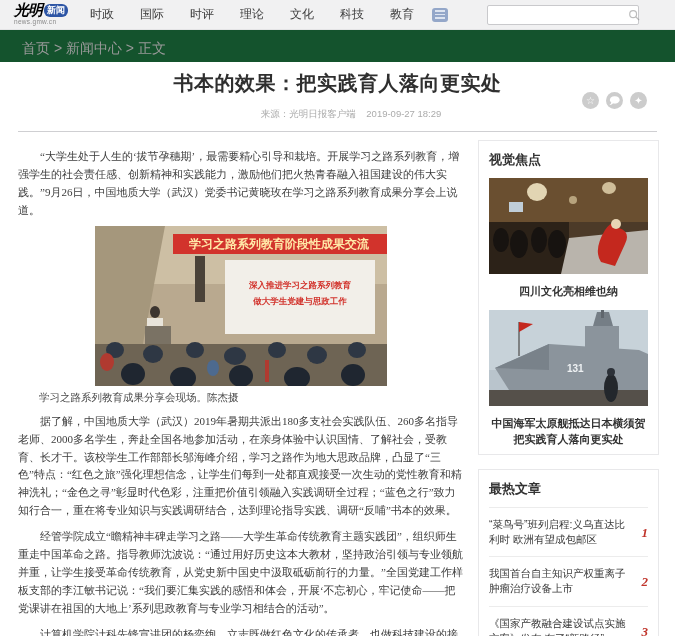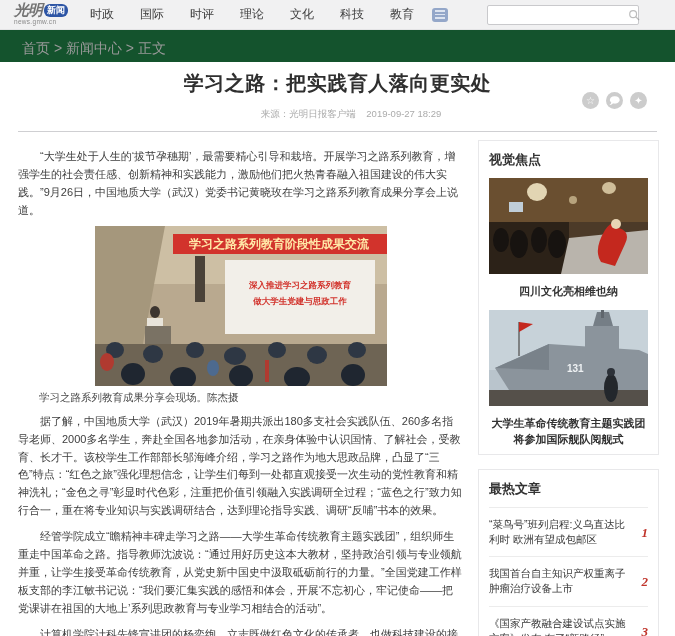--- a/index.html
+++ b/index.html
@@ -5,21 +5,21 @@
   * { margin:0; padding:0; box-sizing:border-box; }
   html,body { width:675px; height:636px; overflow:hidden; background:#fff;
     font-family:"Liberation Sans","DejaVu Sans",sans-serif; color:#333; }
 
   
   .topbar { position:relative; height:30px; background:#f1f1f2; border-bottom:1px solid #e4e4e6;
     display:flex; align-items:center; padding:0 14px; }
   .logo { display:flex; flex-direction:column; line-height:1; margin-right:22px; cursor:pointer; }
   .logo-row { display:flex; align-items:center; }
   .logo-brand { font-family:"Liberation Serif","DejaVu Serif",serif; font-style:italic; font-weight:bold;
-    font-size:15px; color:#737373; letter-spacing:-1px; }
+    font-size:15px; color:#000000; letter-spacing:-1px; }
   .logo-badge { background:#2d55a5; color:#fff; font-size:9px; font-weight:bold; padding:2px 3px; margin-left:2px; border-radius:6px; }
   .logo-domain { font-size:6.5px; color:#8a8a8a; margin-top:1px; letter-spacing:.3px; }
   .nav { display:flex; gap:26px; font-size:12px; color:#3c3c3c; }
   .nav span { cursor:pointer; }
   .menu-btn { width:16px; height:14px; background:#94a7c9; border-radius:3px; margin-left:18px;
     display:flex; flex-direction:column; justify-content:center; gap:2px; padding:2px 3px; cursor:pointer; }
   .menu-btn i { display:block; height:1.5px; background:#dde4f0; }
   .searchbox { position:absolute; right:36px; top:5px; width:152px; height:20px; background:#fff;
     border:1px solid #c9c9cc; border-radius:2px; display:flex; align-items:center; }
   .searchbox input { flex:1; border:0; outline:0; height:100%; font-size:10px; padding:0 4px; background:transparent; }
@@ -34,21 +34,21 @@
   .srcline { margin-top:11px; font-size:9.5px; color:#ababab;padding-left:27px; }
   .srcline .dt { margin-left:8px; }
   .shares { position:absolute; right:28px; top:30px; display:flex; gap:7px; }
   .shares .sico { width:17px; height:17px; border-radius:50%; background:#ccc; color:#fff;
     font-size:10px; line-height:17px; text-align:center; cursor:pointer; }
   .headrule { border-bottom:1px solid #cfcfd2; margin:10px 18px 0 18px; }
 
   
   .main { display:flex; padding:8px 16px 0 18px; }
   .artcol { width:448px; flex:0 0 auest; }
-  .artcol p { font-size:11px; line-height:1.63; color:#3d3d3d; text-indent:2em; margin-top:8px; }
+  .artcol p { font-size:11px; line-height:1.63; color:#3d3d3d; text-indent:2em; margin-top:8px;font-family:Liberation Serif, serif; }
   .figwrap { margin:6px auto 0 auto; width:292px; }
   .figwrap svg { display:block; }
   .figcap { font-size:10.5px; color:#4a4a4a; text-indent:2em; margin-top:5px; }
 
   .sidecol { width:181px; margin-left:14px; flex:0 0 auto; }
   .sbox { border:1px solid #e8e8ea; background:#fff; padding:10px 10px 4px 10px; }
   .sbox + .sbox { margin-top:14px; }
   .shead { font-size:13px; font-weight:bold; color:#333; margin-bottom:9px; }
   .sphoto { width:159px; cursor:pointer; }
   .scap { font-size:11px; font-weight:bold; color:#333; text-align:center; line-height:1.45;
@@ -89,21 +89,21 @@
     <svg class="mag" viewBox="0 0 14 14">
       <circle cx="6" cy="6" r="4" fill="none" stroke="#888" stroke-width="1.4"></circle>
       <line x1="9" y1="9" x2="13" y2="13" stroke="#888" stroke-width="1.4"></line>
     </svg>
   </div>
 </div>
 
 <div class="crumbs">首页 &gt; 新闻中心 &gt; 正文</div>
 
 <div class="arthead">
-  <div class="arttitle">学习之路：把实践育人落向更实处</div>
+  <div class="arttitle">书本的效果：把实践育人落向更实处</div>
   <div class="srcline">
     <span>来源：光明日报客户端</span>
     <span class="dt">2019-09-27 18:29</span>
   </div>
   <div class="shares">
     <span class="sico">☆</span>
     <span class="sico">🗩</span>
     <span class="sico">✦</span>
   </div>
 </div>
@@ -190,21 +190,21 @@
         <rect x="96" y="16" width="34" height="24" fill="#8b949c"></rect>
         <polygon points="104,16 124,16 120,2 108,2" fill="#757e86"></polygon>
         <rect x="112" y="0" width="3" height="8" fill="#5f666d"></rect>
         <text x="78" y="62" font-size="10" fill="#eef1f3" font-weight="bold">131</text>
         <line x1="30" y1="46" x2="30" y2="12" stroke="#666" stroke-width="1.5"></line>
         <polygon points="30,12 44,14 30,22" fill="#c4281e"></polygon>
         <rect y="80" width="159" height="16" fill="#55504a"></rect>
         <ellipse cx="122" cy="78" rx="7" ry="14" fill="#23272c"></ellipse>
         <circle cx="122" cy="62" r="4" fill="#2c3138"></circle>
       </svg>
-      <div class="scap" style="margin-bottom:2px">大学生革命传统教育主题实践团 将参加国际舰队阅舰式</div>
+      <div class="scap" style="margin-bottom:2px">中国海军太原舰抵达日本横须贺 把实践育人落向更实处</div>
     </div>
 
     <div class="sbox">
       <div class="shead">最热文章</div>
       <div class="hotitem">
         <span class="hottitle">“菜鸟号”班列启程:义乌直达比利时 欧洲有望成包邮区</span>
         <span class="hotrank">1</span>
       </div>
       <div class="hotitem">
         <span class="hottitle">我国首台自主知识产权重离子肿瘤治疗设备上市</span>

